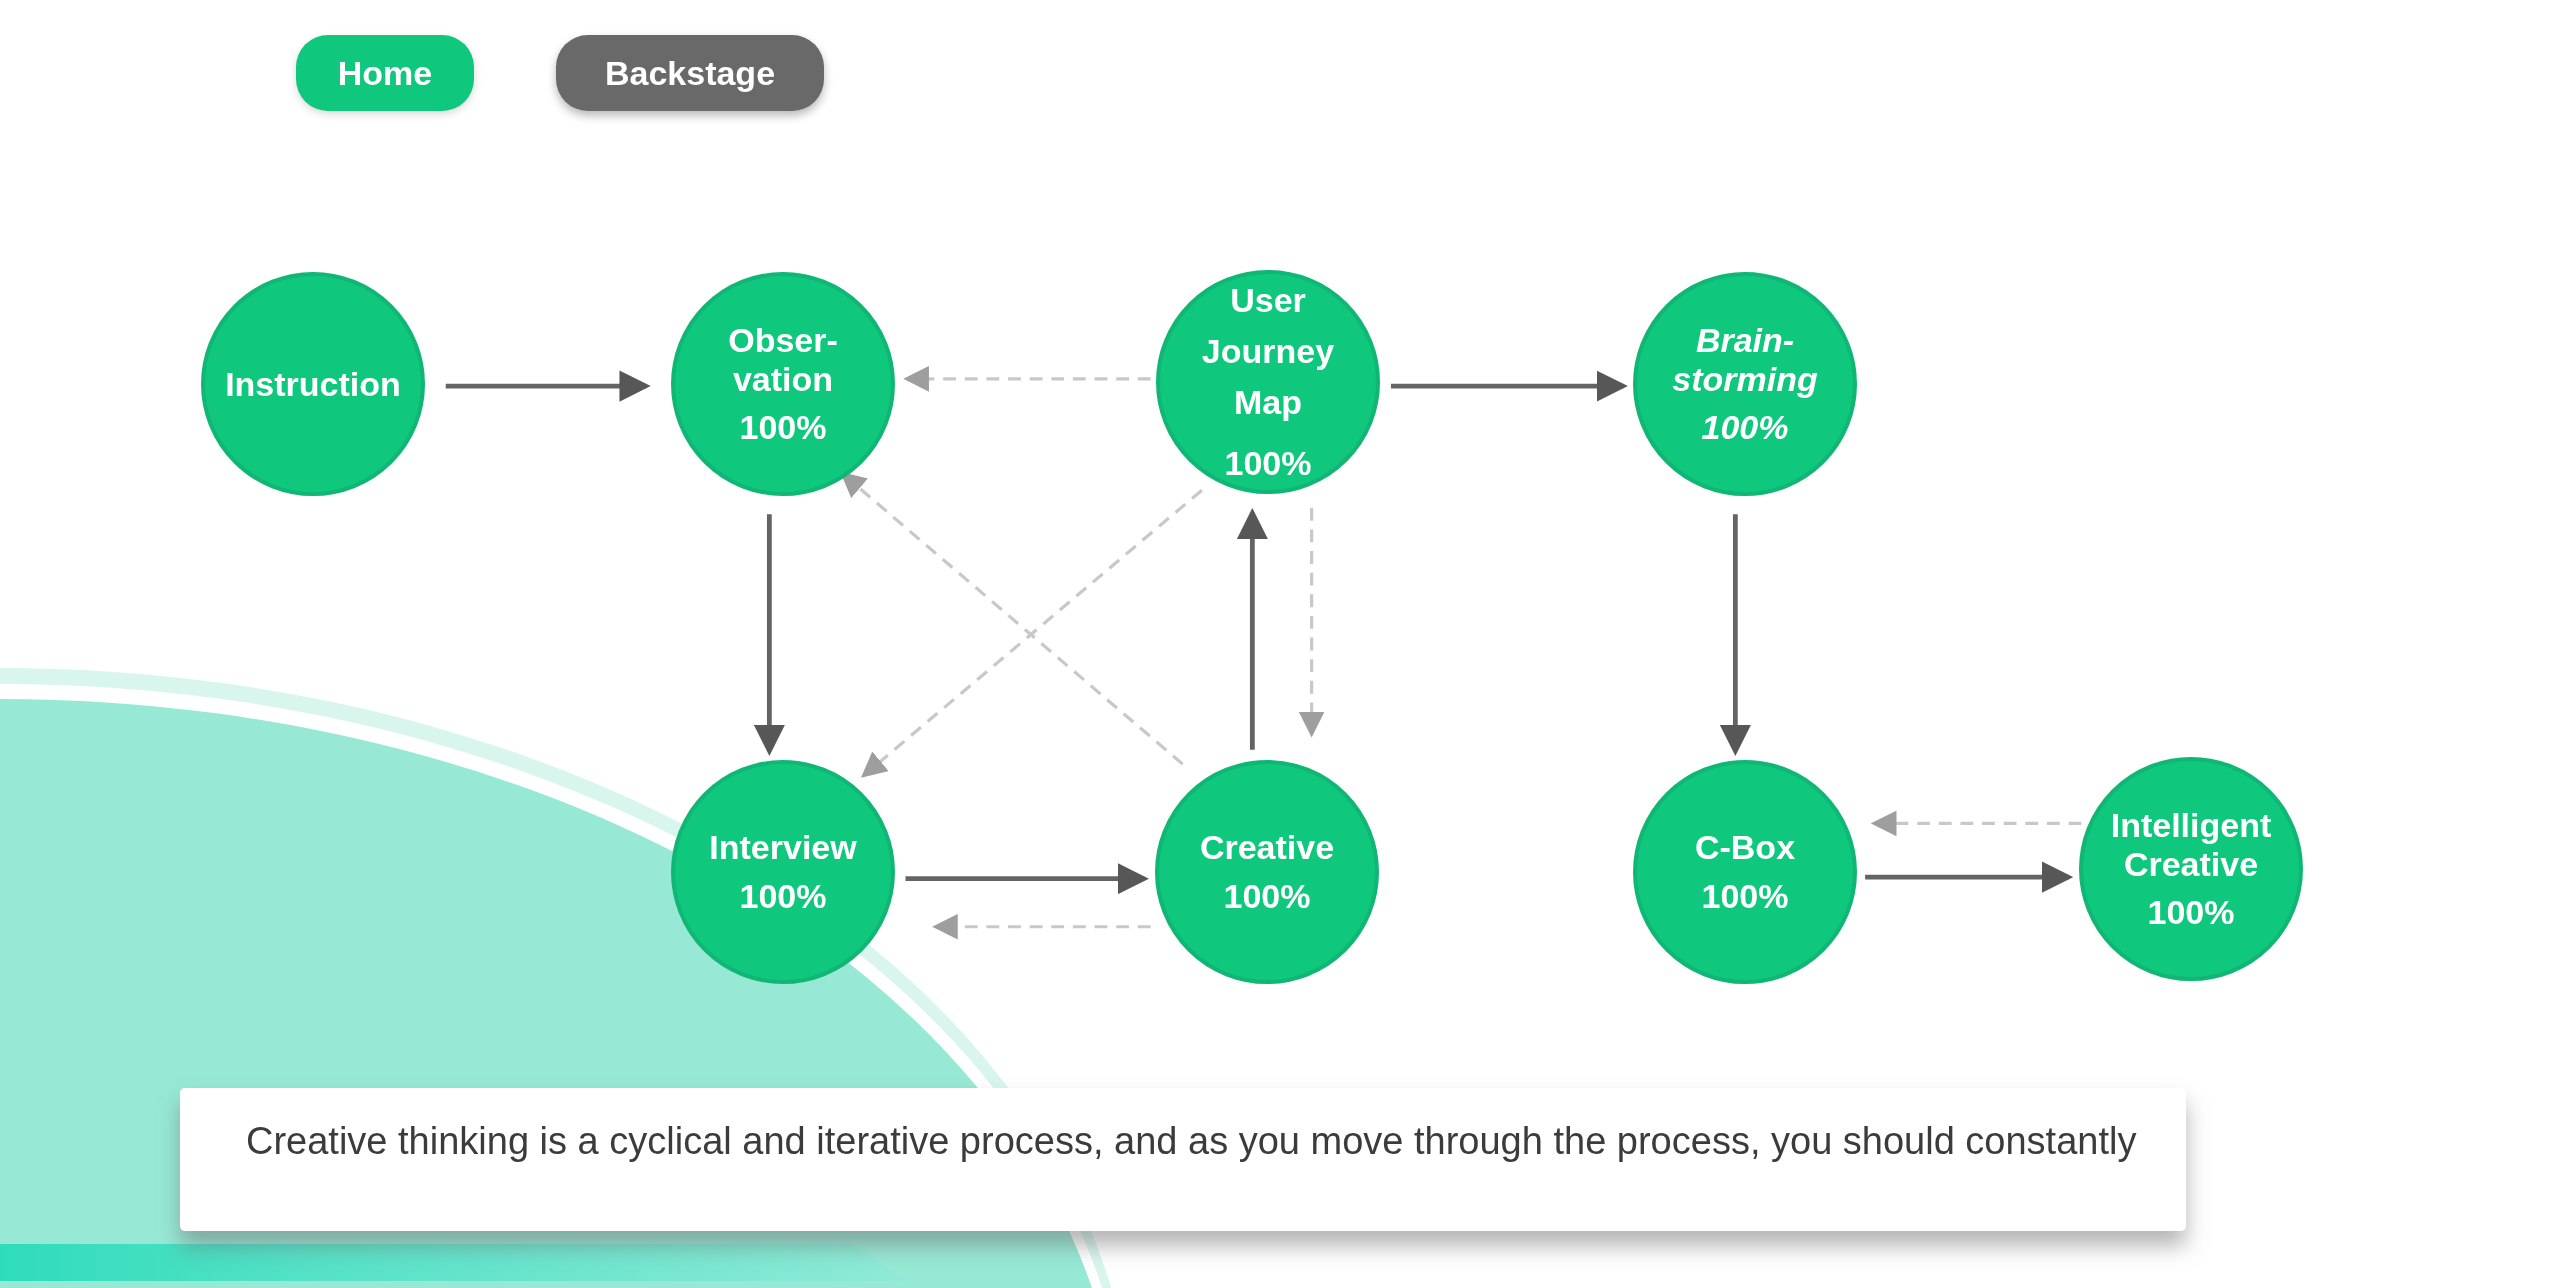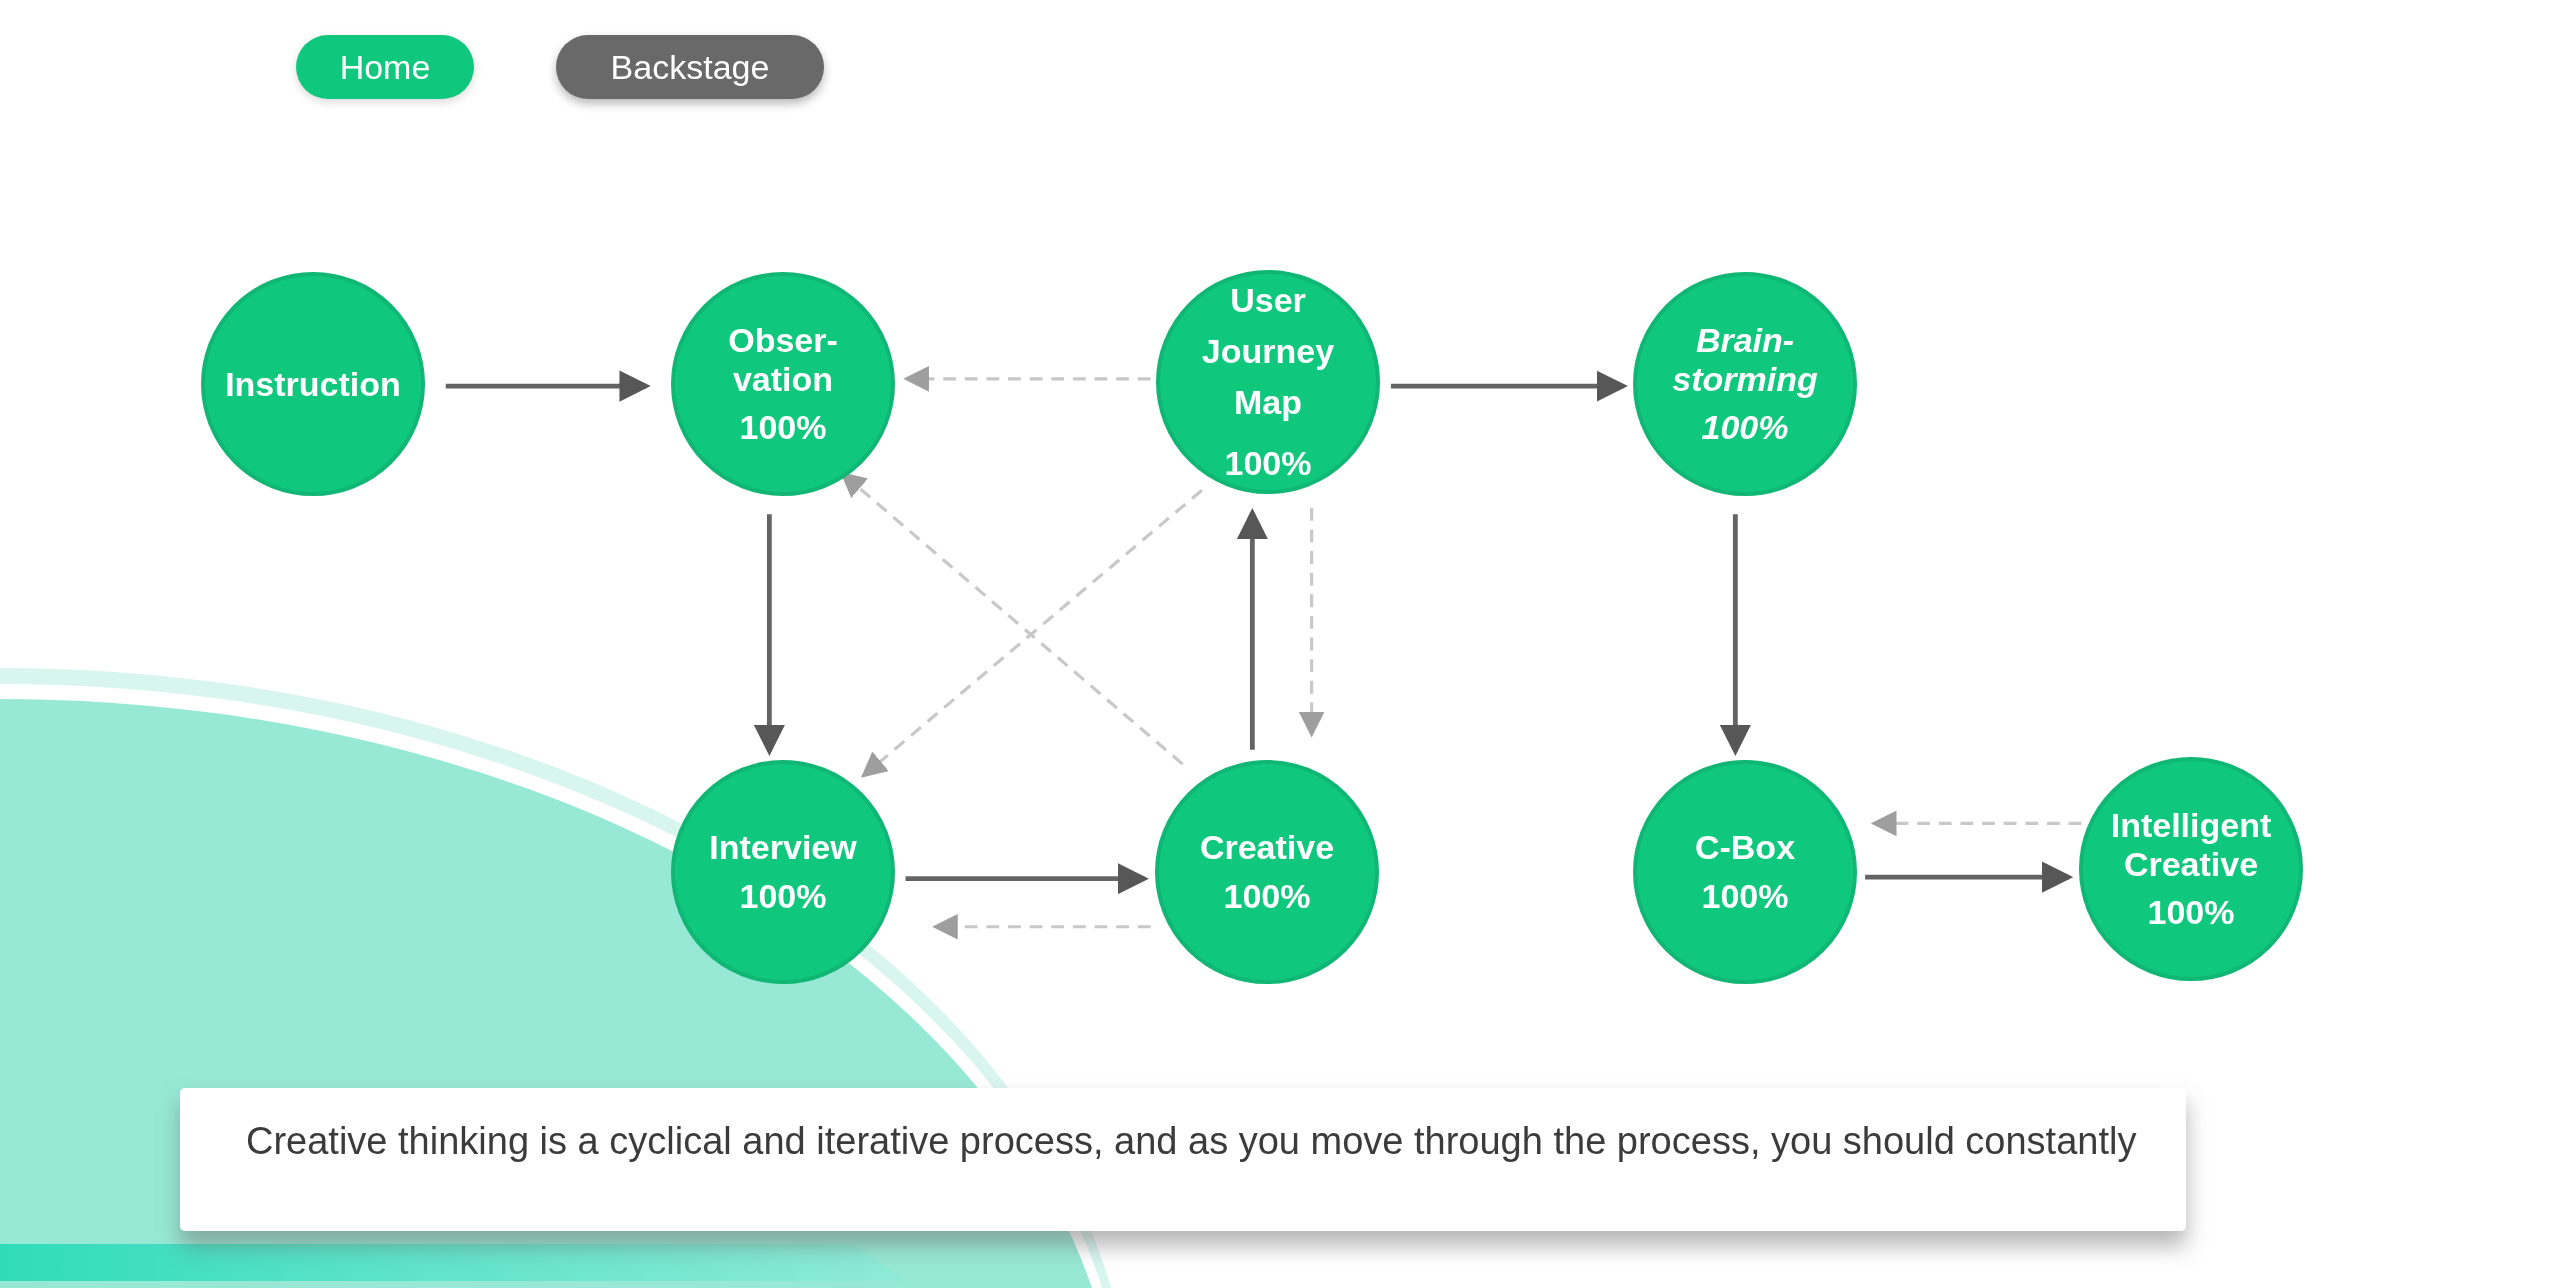--- a/index.html
+++ b/index.html
@@ -13,23 +13,23 @@
   .blob-outer{left:-1135px;top:668px;width:2269px;height:1548px;background:#d9f6ee;}
   .blob-gap{left:-1128px;top:684px;width:2256px;height:1535px;background:#ffffff;}
   .blob-main{left:-1122px;top:699px;width:2243px;height:1522px;background:#97e9d5;}
   .bottom-sliver{
     position:absolute;left:0;top:1244px;width:907px;height:37px;
     background:linear-gradient(90deg,#2fdcba 0%,#55e2c7 35%,#8fead6 100%);
     clip-path:polygon(0 0,94% 0,100% 100%,0 100%);
   }
   
   .pill{
-    position:absolute;top:35px;height:64px;border-radius:32px;
+    position:absolute;top:35px;height:76px;border-radius:32px;
     display:flex;align-items:center;justify-content:center;
-    color:#ffffff;font-size:34px;font-weight:400;cursor:pointer;
+    color:#ffffff;font-size:34px;font-weight:700;cursor:pointer;
   }
   .pill-home{left:296px;width:178px;background:#10c87d;box-shadow:0 3.2px 8px rgba(0,0,0,.15);}
   .pill-backstage{left:556px;width:268px;background:#696969;box-shadow:0 4.8px 9.6px rgba(0,0,0,.28);}
   
   .node{
     position:absolute;width:224px;height:224px;border-radius:50%;
     background:#10c87d;border:4.8px solid #0fb674;box-sizing:border-box;
     display:flex;flex-direction:column;align-items:center;justify-content:center;
     color:#ffffff;font-weight:700;font-size:34px;line-height:39px;text-align:center;
     cursor:pointer;

